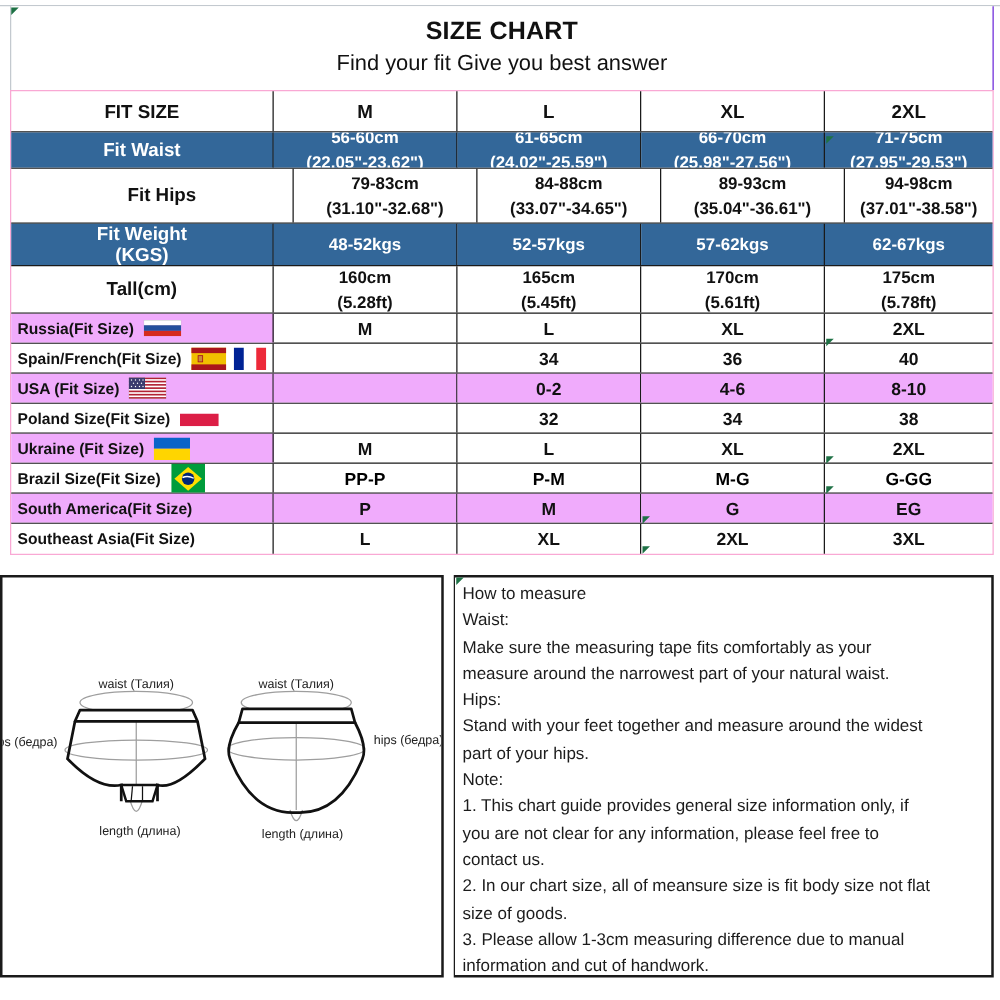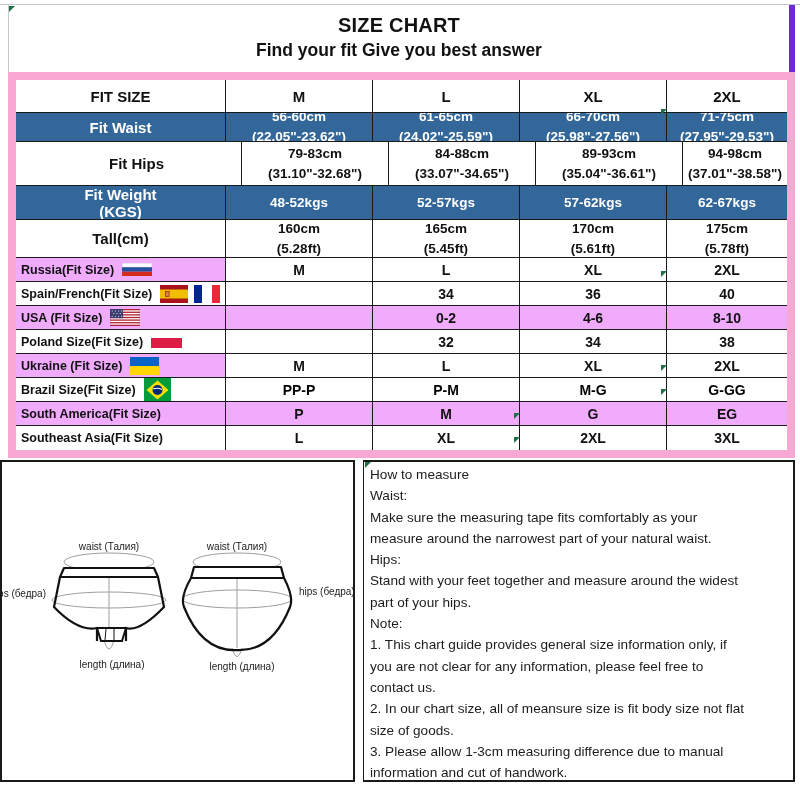--- a/index.html
+++ b/index.html
@@ -2,26 +2,26 @@
 <html><head>
 <meta charset="utf-8">
 <style>
   html,body{margin:0;padding:0;background:#fff;}
   #page{position:relative;width:800px;height:800px;background:#fff;
         font-family:"Liberation Sans", sans-serif;color:#111;overflow:hidden;}
   .topline{position:absolute;left:0;top:4px;width:800px;height:1px;background:#c3c9cf;}
   .gmark{position:absolute;width:0;height:0;border-top:6px solid #1e7145;border-right:6px solid transparent;z-index:5;}
 
   .titleblock{position:absolute;left:8px;top:5px;width:787px;height:67px;box-sizing:border-box;
-              border-left:1px solid #c3c9cf;border-right:6px solid #6d28d9;text-align:center;background:#fff;}
+              border-left:1px solid #c3c9cf;border-right:1px solid #6d28d9;text-align:center;background:#fff;}
   .title{font-size:20px;font-weight:bold;margin-top:9px;letter-spacing:.2px;}
-  .subtitle{font-size:17.5px;font-weight:bold;margin-top:3px;}
+  .subtitle{font-size:17.5px;font-weight:normal;margin-top:3px;}
 
   .tbl{position:absolute;left:8px;top:72px;width:787px;box-sizing:border-box;
-       border:8px solid #f9a8d4;background:#fff;}
+       border:1px solid #f9a8d4;background:#fff;}
   .row{display:flex;border-bottom:1px solid #1a1a1a;box-sizing:border-box;}
   .row:last-child{border-bottom:none;}
   .cell{box-sizing:border-box;border-right:1px solid #1a1a1a;display:flex;flex-direction:column;
         align-items:center;justify-content:center;text-align:center;overflow:hidden;}
   .cell:last-child{border-right:none;}
   .c0{width:210px;} .c1{width:147px;} .c2{width:147px;} .c3{width:147px;} .c4{flex:1;}
   .hdr{height:33px;}
   .hdr .cell{font-size:15px;font-weight:bold;}
   .r-waist{height:29px;} .r-hips{height:44px;padding-left:16px;} .r-weight{height:34px;} .r-tall{height:38px;}
   .blue{background:#336799;color:#fff;}

